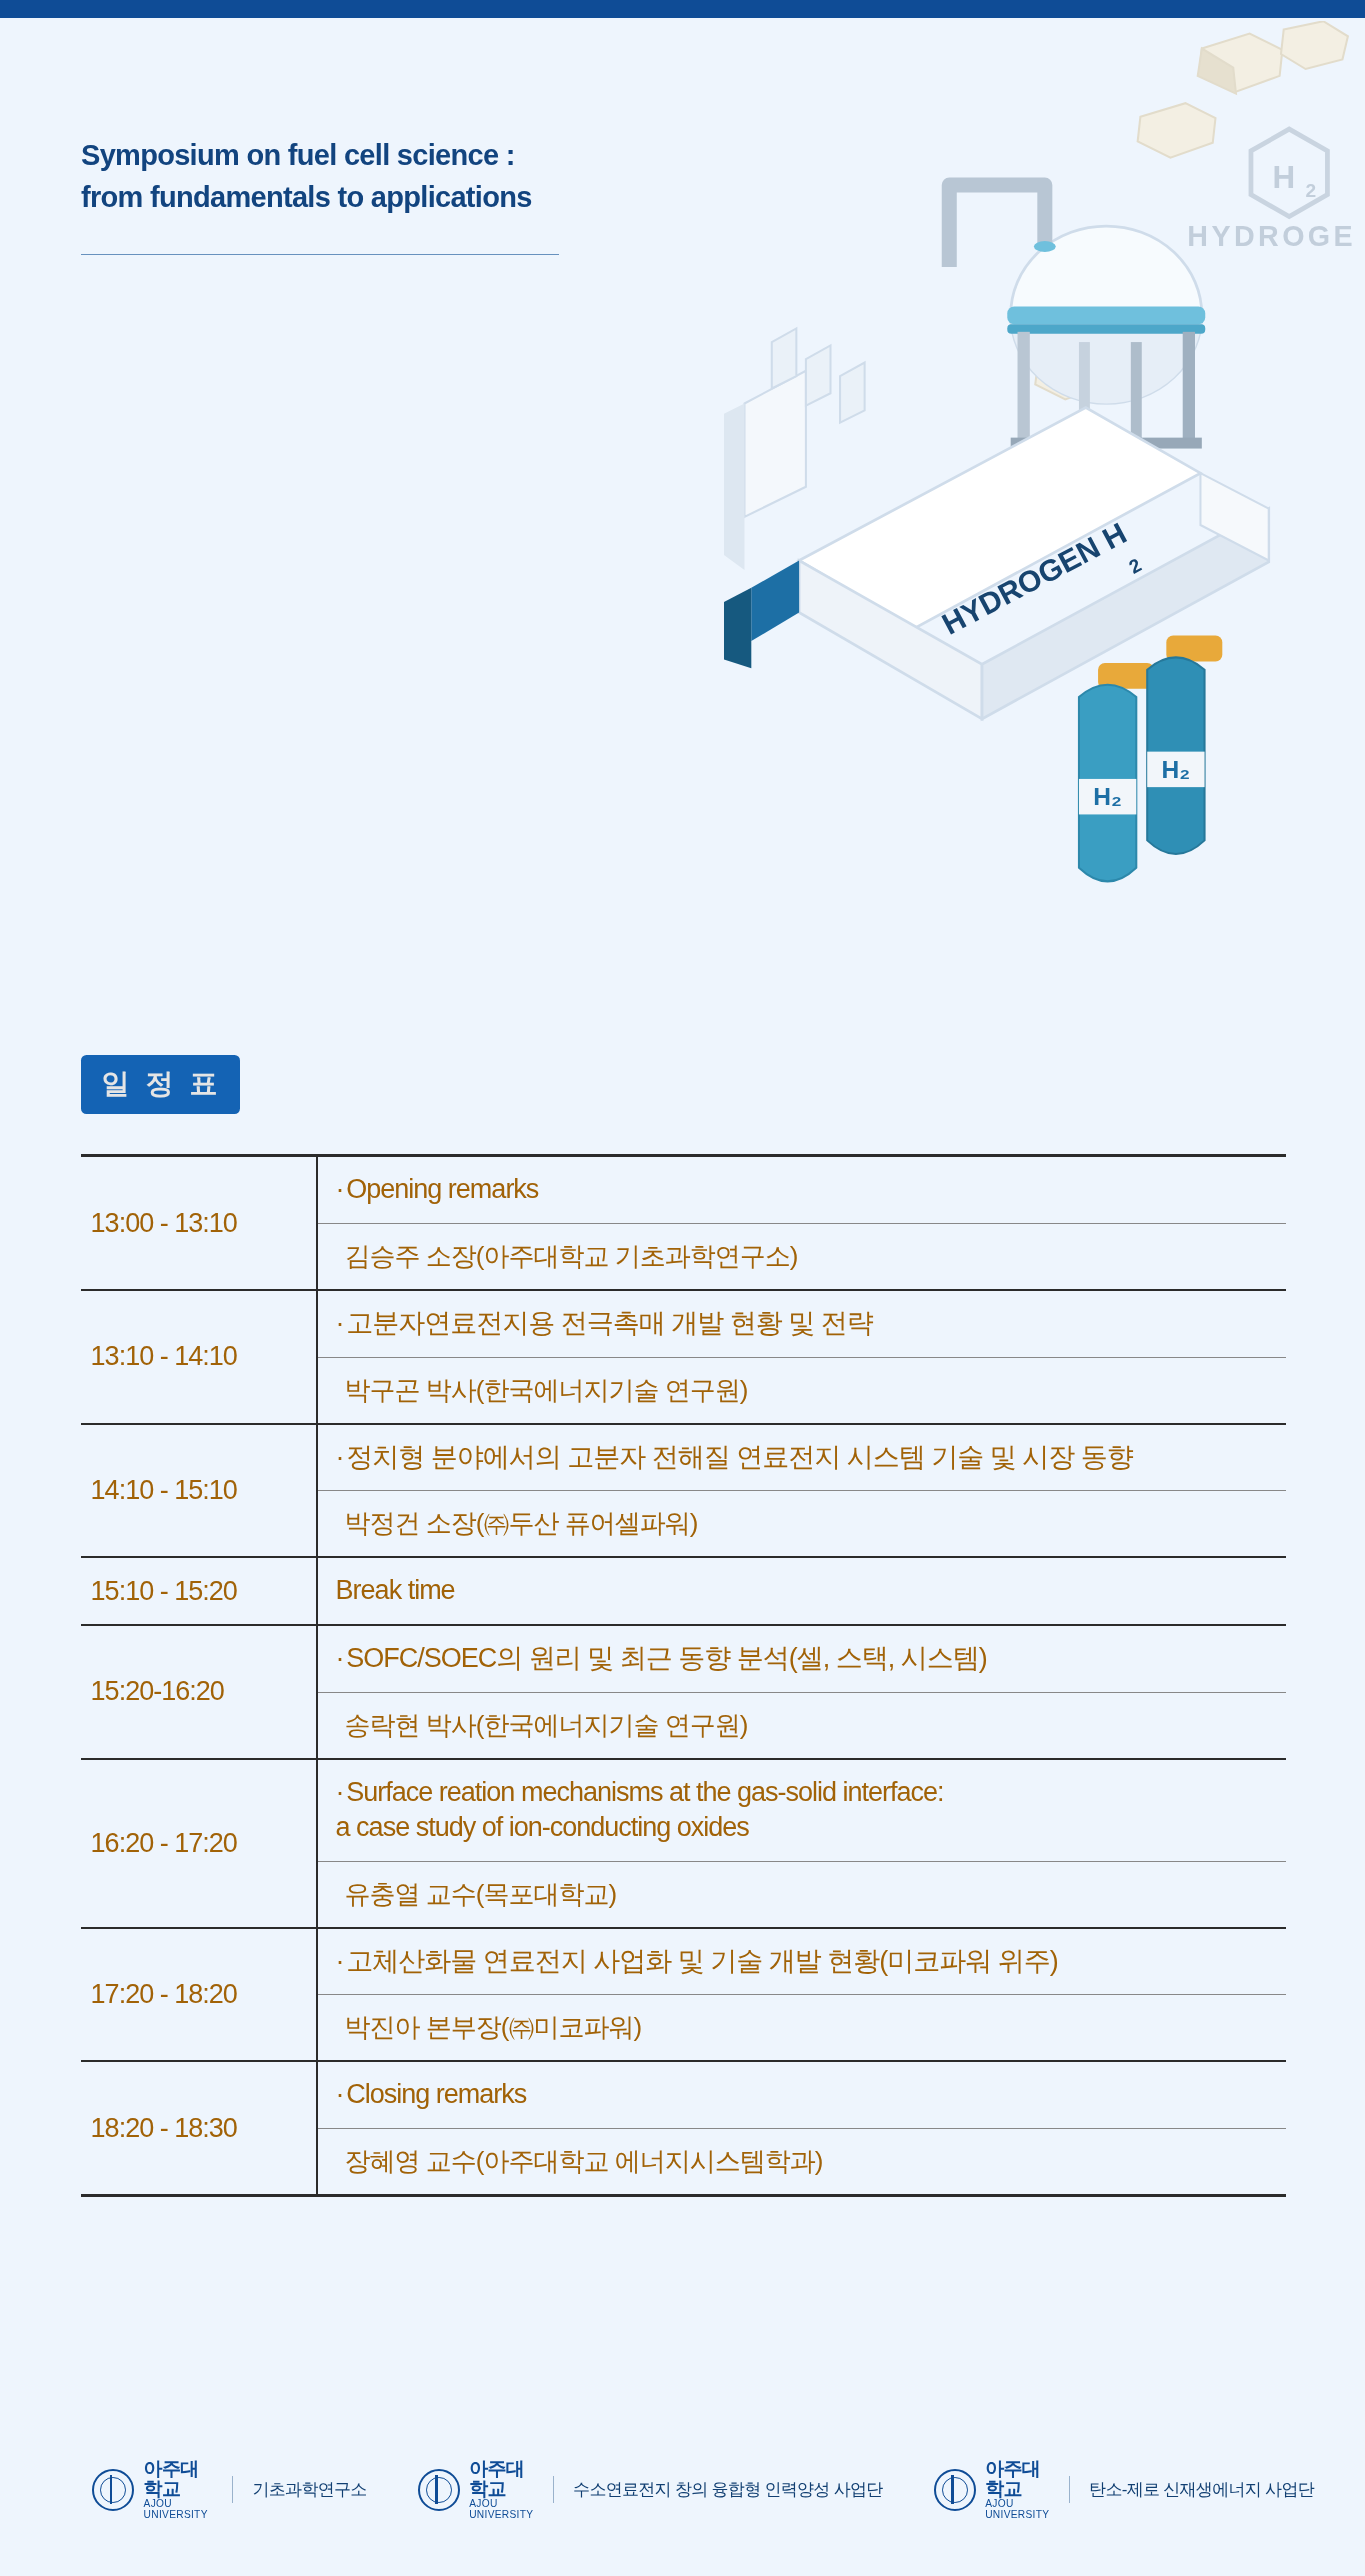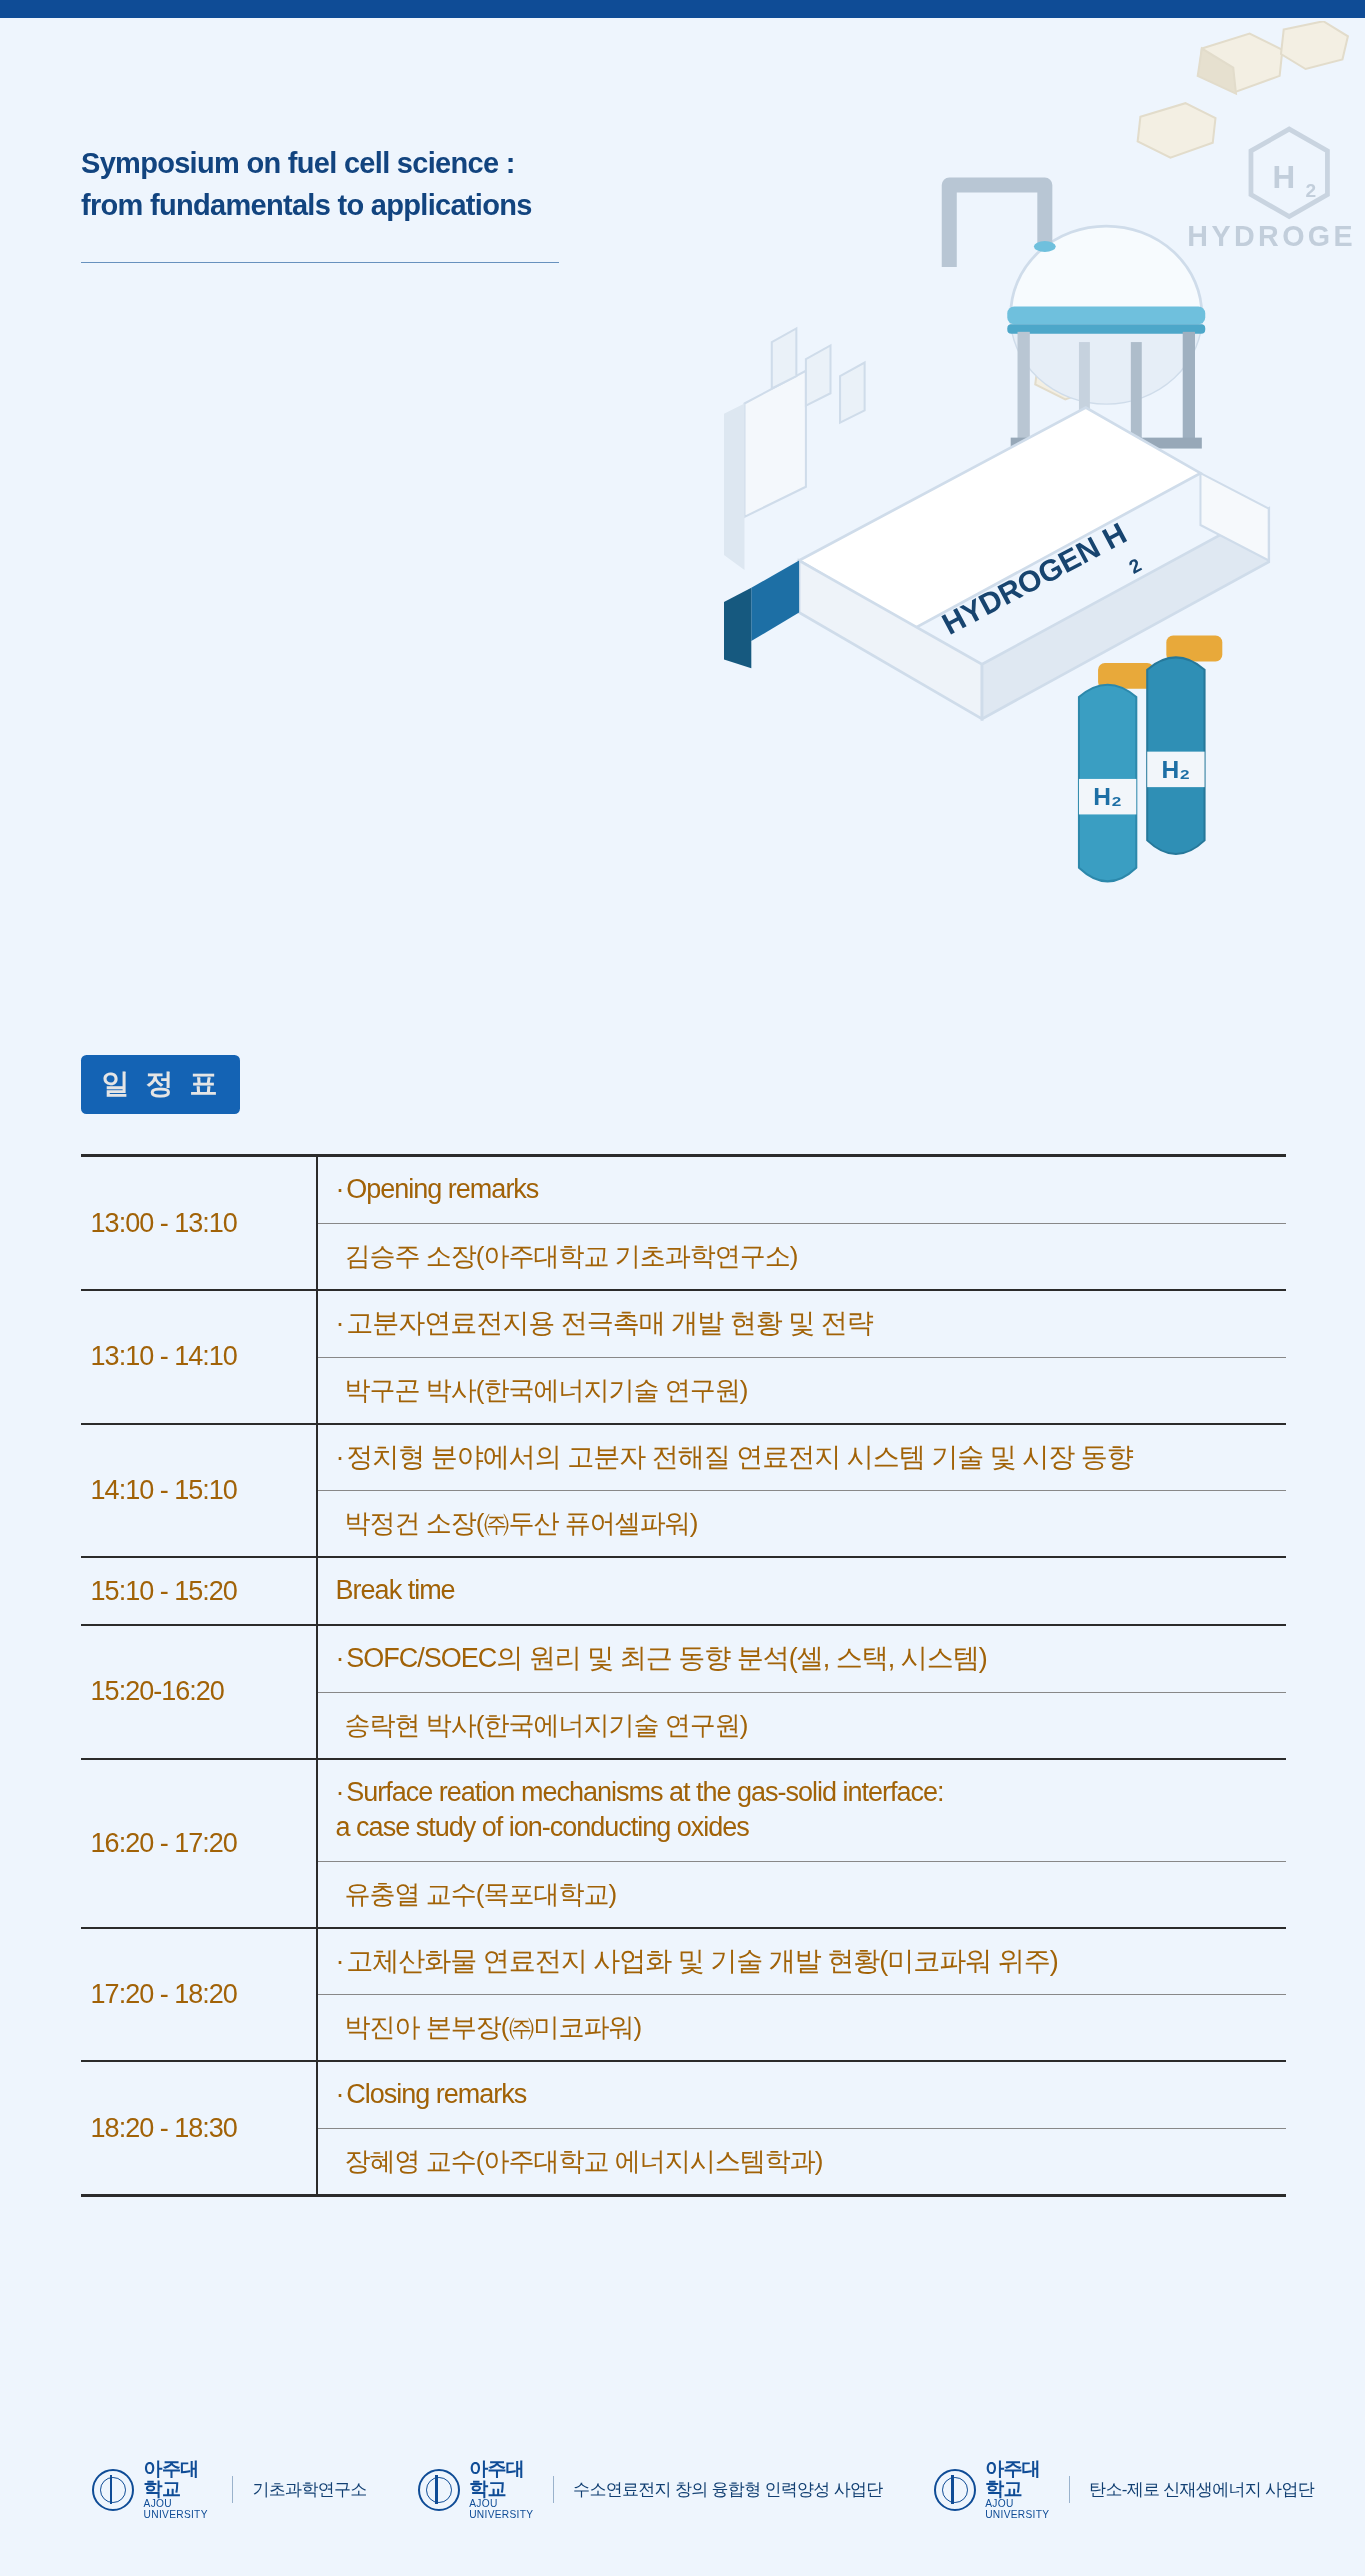--- a/index.html
+++ b/index.html
@@ -25,21 +25,21 @@
   }
   .title-kr{
     font-size:76px;
     line-height:1.30;
     font-weight:bold;
     color:#1463b4;
     letter-spacing:-2px;
     white-space:pre-line;
   }
   .title-en{
-    margin-top:26px;
+    margin-top:18px;
     font-size:29px;
     line-height:1.45;
     font-weight:bold;
     color:#12447f;
     letter-spacing:-0.7px;
     white-space:pre-line;
   }
   .rule{
     margin-top:36px;
     width:478px;height:1.4px;background:#3a6fa8;opacity:.75;

